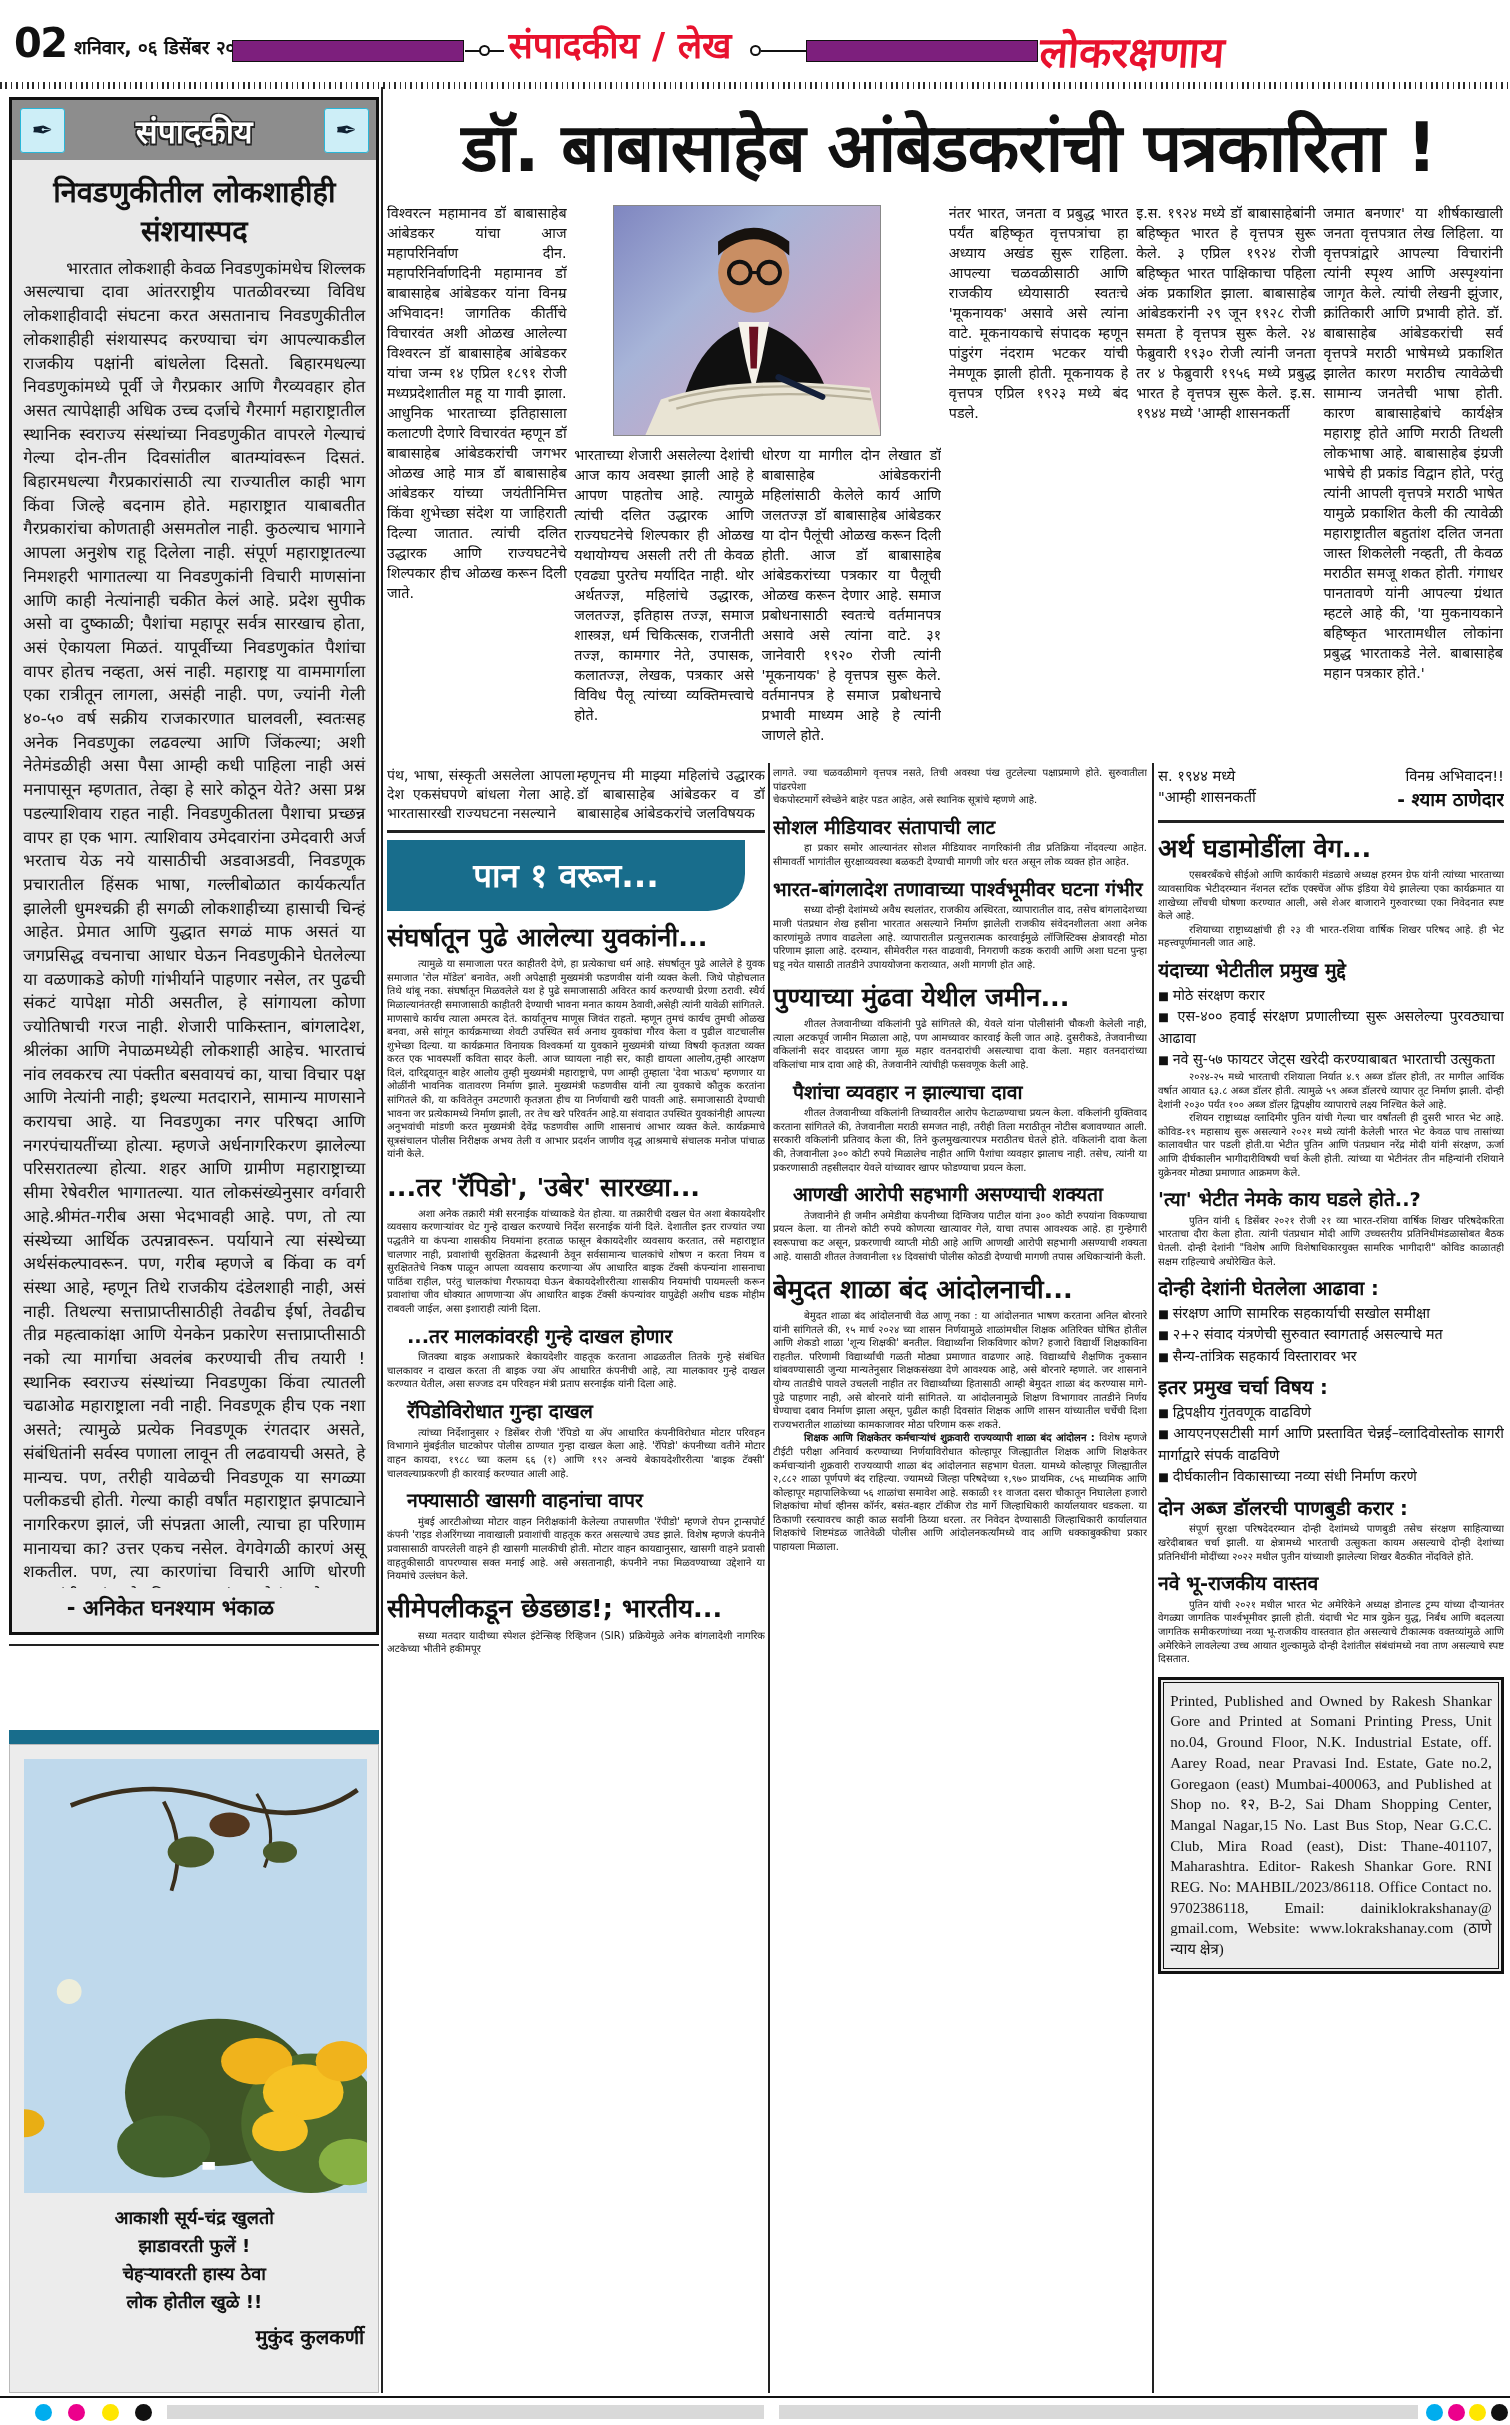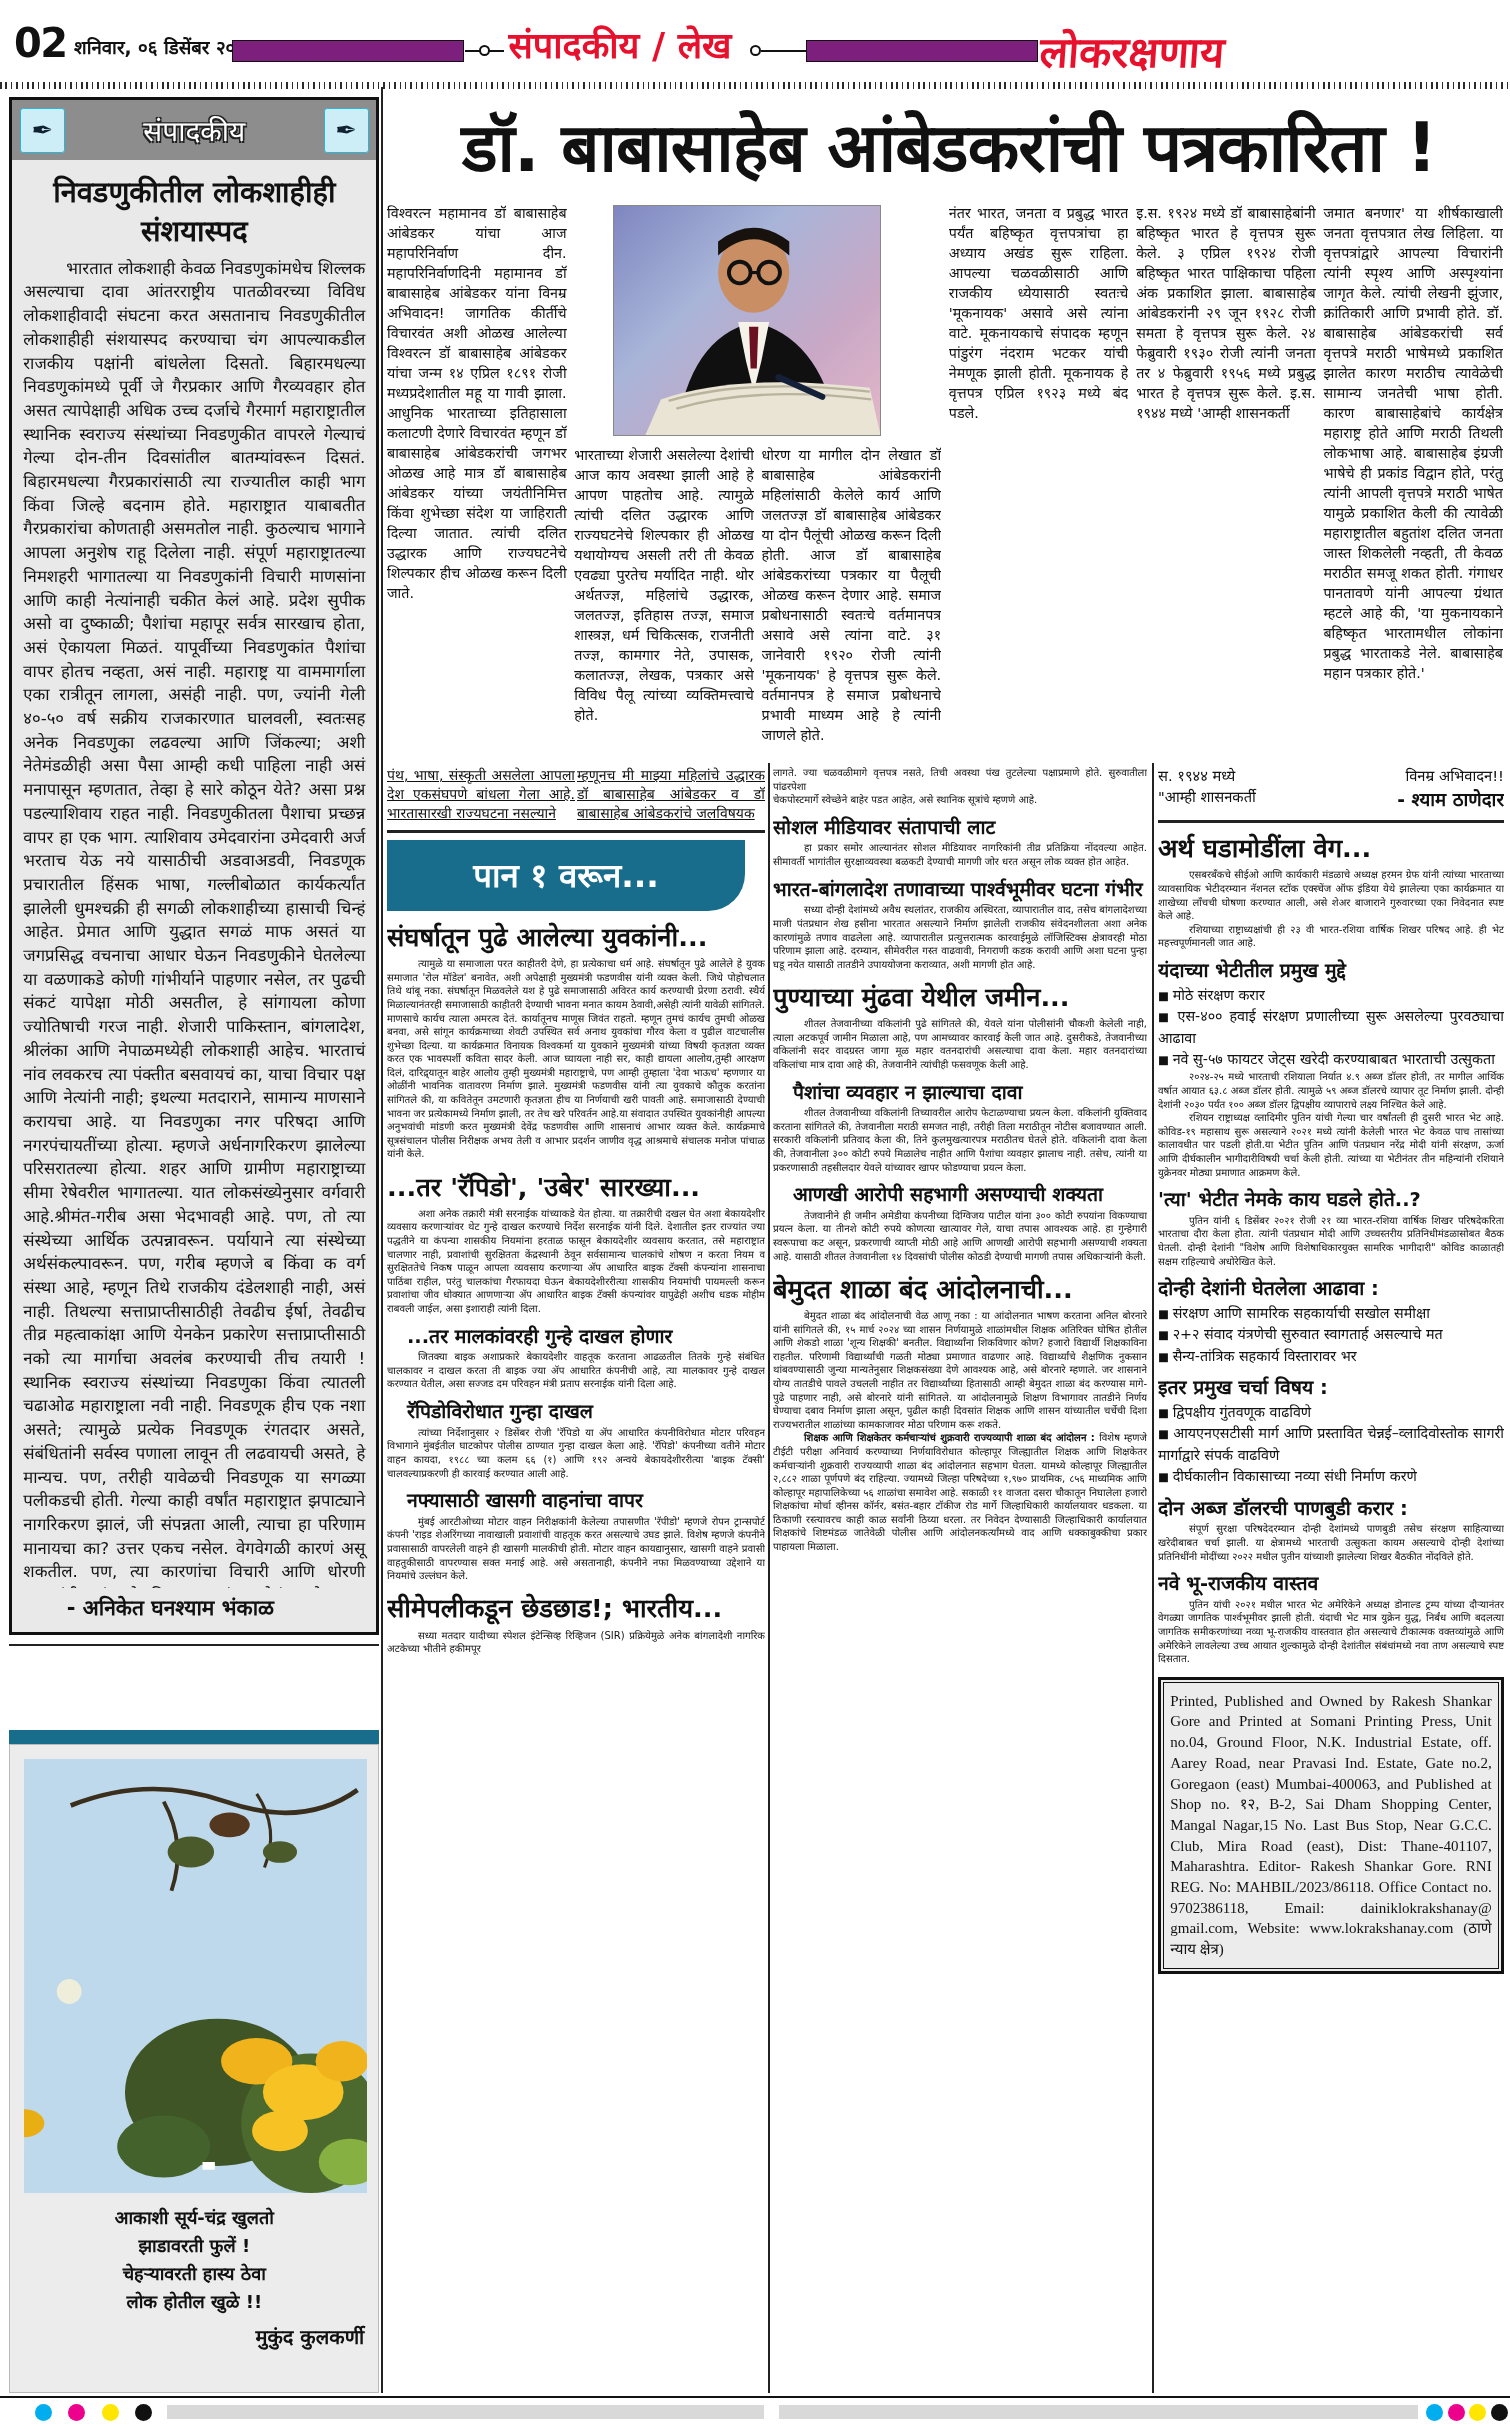--- a/index.html
+++ b/index.html
@@ -19,21 +19,21 @@
   .masthead { position:absolute; right:15.5px; top:22px; color:#e8112d; font-size:42px; font-weight:800; transform:skewX(-4deg); }
   .dotline { position:absolute; left:0; top:82px; width:1510px; height:7px;
     background:repeating-linear-gradient(90deg,#2b2b2b 0 1.5px,transparent 1.5px 5.4px); }
   .vrule { position:absolute; width:1.5px; background:#222; }
   
   #edbox { position:absolute; left:9.3px; top:97px; width:370px; height:1538px;
     border:3.1px solid #111; background:#e9e9e9; display:flex; flex-direction:column; }
   #edband { height:60px; background:#8d8d8d; display:flex; align-items:center; justify-content:space-between; padding:0 7.7px; }
   .edicon { width:45px; height:45px; background:#cdeef7; border:1.5px solid #28b6d8; border-radius:3.1px;
     display:flex; align-items:center; justify-content:center; font-size:26px; color:#123; }
-  #edband .bandtitle { color:#fff; font-size:28px; font-weight:400; text-shadow:1.5px 1.5px 0 #222, -1.5px -1.5px 0 #222, 1.5px -1.5px 0 #222, -1.5px 1.5px 0 #222; }
+  #edband .bandtitle { color:#fff; font-size:32px; font-weight:700; text-shadow:1.5px 1.5px 0 #222, -1.5px -1.5px 0 #222, 1.5px -1.5px 0 #222, -1.5px 1.5px 0 #222; }
   #edtitle { text-align:center; font-size:29px; font-weight:800; padding:11px 6.2px 4.6px 6.2px; }
   #edbody { flex:1; overflow:hidden; padding:3.1px 11px; font-size:16.7px; line-height:1.42; text-align:justify; text-indent:43px; }
   #edby { padding:4.6px 12.4px 11px; text-align:left; font-size:21px; font-weight:800;margin-left:42px; }
   .sep-h { position:absolute; left:9.3px; width:370px; height:2.3px; background:#222; }
   .teal-banner { background:#186d8c; color:#fff; text-align:center; font-weight:800;
     border-radius:0 0 37px 0; }
   #chitroli-banner { position:absolute; left:9.3px; top:1730px; width:370px; height:71px; font-size:34px; line-height:71px; }
   #chitroli-box { position:absolute; left:9.3px; top:1744px; width:370px; height:649px; background:#ececec; border:0.8px solid #b9b9b9; padding:14px; }
   #chitroli-photo { width:343px; height:434px; position:relative; overflow:hidden; background:linear-gradient(180deg,#bcd9ee 0%,#cfe3f1 55%,#c4ddef 100%); }
   .poem { margin-top:11px; text-align:center; font-size:18px; font-weight:600; line-height:1.55; }
@@ -44,21 +44,21 @@
   #art { position:absolute; left:387px; top:203px; width:1116px; height:552px; display:flex; gap:7.7px; }
   #art .col { flex:1; font-size:14.3px; line-height:1.4; text-align:justify; overflow:hidden; }
   #art .col.padded { padding-top:242px; }
   #ambedkar { position:absolute; left:226px; top:1.5px; width:268px; height:231px; border:0.8px solid #888;
     background:linear-gradient(135deg,#7f86c0 0%,#a7b4d8 35%,#c9a8c6 70%,#e3b7c8 100%); overflow:hidden; }
   
   .stack { position:absolute; top:766px; height:1627px; overflow:hidden; }
   #colA { left:387px; width:378px; }
   #colB { left:773px; width:374px; }
   #colC { left:1158px; width:346px; }
-  .mini-row { display:flex; gap:2px; font-size:14px; line-height:1.35; text-align:justify;text-decoration:underline; }
+  .mini-row { display:flex; gap:2px; font-size:14px; line-height:1.35; text-align:justify; }
   .mini-row > div { flex:1; overflow:hidden; }
   .rule { height:2.3px; background:#222; margin:7.7px 0; }
   #jump-banner { width:358px; height:71px; font-size:33px; line-height:71px; margin-top:3.1px; }
   .bighead { font-size:25.6px; font-weight:800; margin:7.7px 0 3.1px; }
   .subhead { font-size:19.4px; font-weight:800; margin:6.2px 0 1.5px; padding-left:20px; }
   .jbody { font-size:10px; line-height:1.36; text-align:justify; }
   .jbody.ind { text-indent:31px; }
   .lead-bold { font-weight:800; }
   .toprow { display:flex; justify-content:space-between; font-size:14.7px; line-height:1.4; }
   .toprow .by { font-weight:800; font-size:18.6px; }

